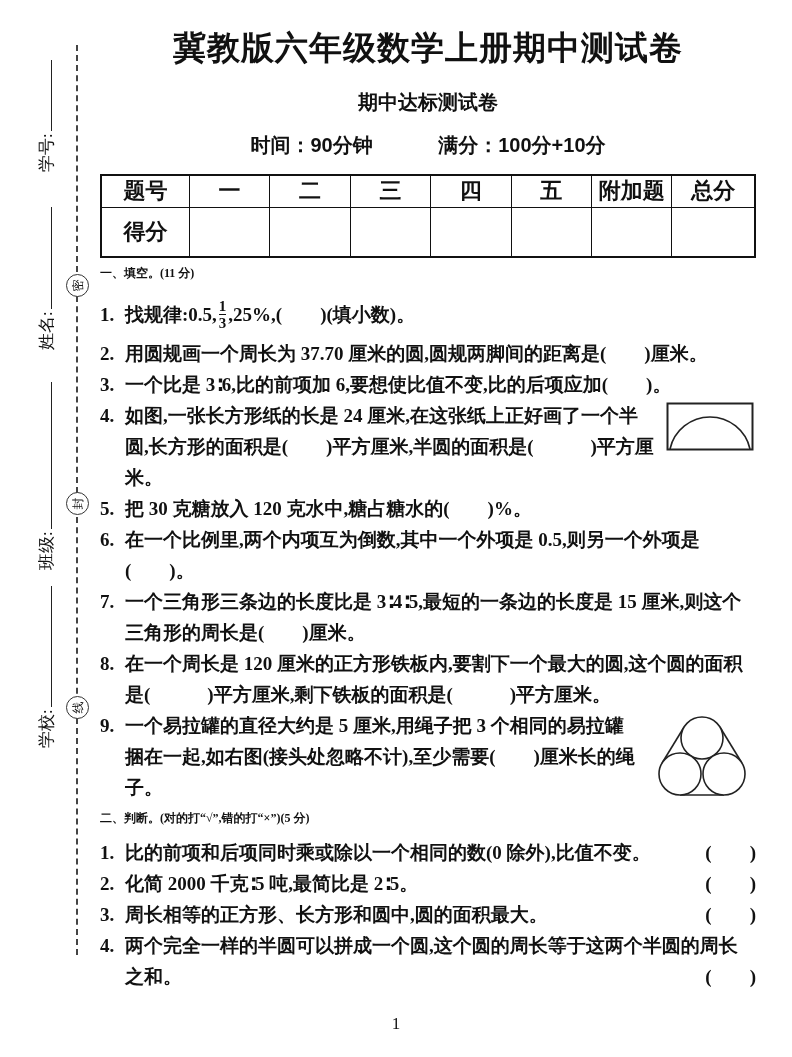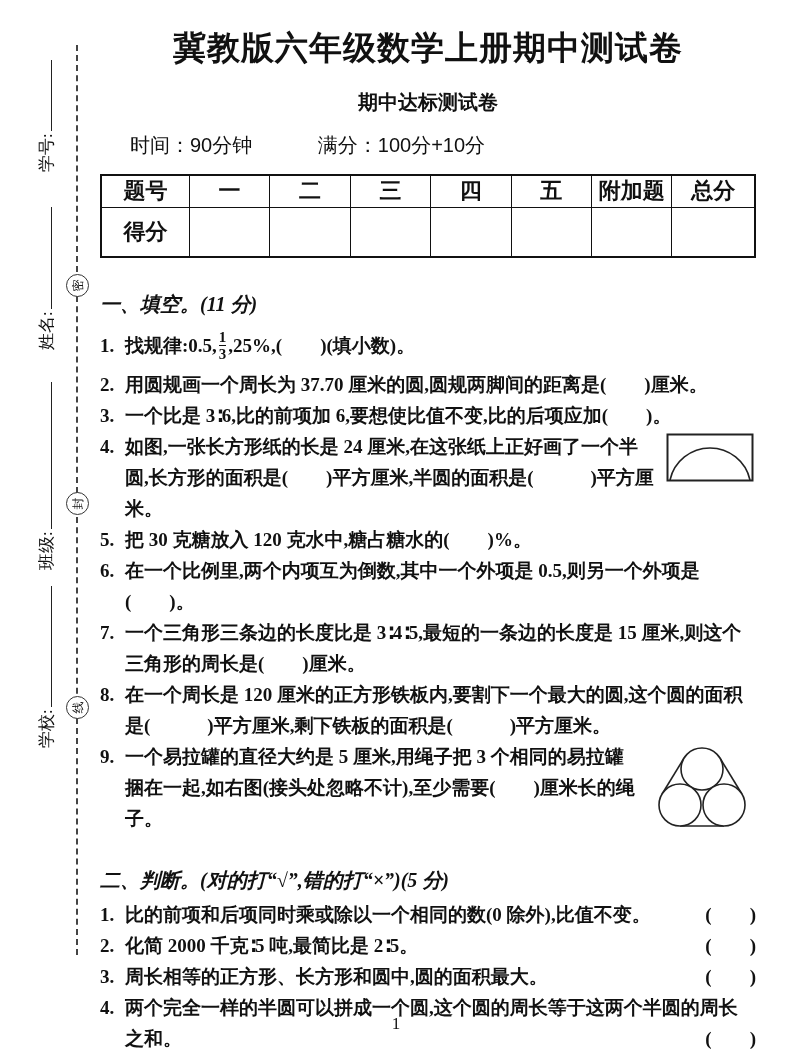--- a/index.html
+++ b/index.html
@@ -28,37 +28,37 @@
   .content{position:absolute;left:100px;top:26px;width:656px;}
   h1.title{
     margin:0;text-align:center;font-size:33px;line-height:44px;font-weight:bold;
     font-family:"Liberation Sans","DejaVu Sans",sans-serif;letter-spacing:1px;
   }
   h2.subtitle{
     margin:16px 0 0 0;text-align:center;font-size:20px;line-height:32px;font-weight:bold;
     font-family:"Liberation Sans","DejaVu Sans",sans-serif;
   }
   .meta{
-    margin-top:14px;font-size:20px;font-weight:normal;
+    margin-top:14px;text-align:center;font-size:20px;font-weight:bold;
     font-family:"Liberation Sans","DejaVu Sans",sans-serif;
   }
   .meta span{margin:0 30px;}
   
   table.score{
     margin-top:15px;width:100%;border-collapse:collapse;border:2.5px solid #111;
     font-family:"Liberation Sans","DejaVu Sans",sans-serif;
   }
   table.score th,table.score td{
     border:1.5px solid #111;text-align:center;font-size:22px;font-weight:bold;padding:0;
   }
   table.score tr.hdr{height:32px;}
   table.score tr.scr{height:50px;}
   
   .sec-heading{
-    margin:31px 0 4px 0;font-size:20px;line-height:30px;font-weight:bold;font-style:italic;
+    margin:0 0 4px 0;font-size:12px;line-height:30px;font-weight:bold;
   }
   .q{
     position:relative;padding-left:25px;font-size:19px;line-height:31px;
     font-weight:bold;overflow:visible;
   }
   .q .qno{display:inline-block;width:25px;margin-left:-25px;}
   .q1row{line-height:46px;}
   .frac{
     display:inline-flex;flex-direction:column;vertical-align:middle;text-align:center;
     font-size:15px;line-height:16px;margin:0 2px;position:relative;top:-2px;

